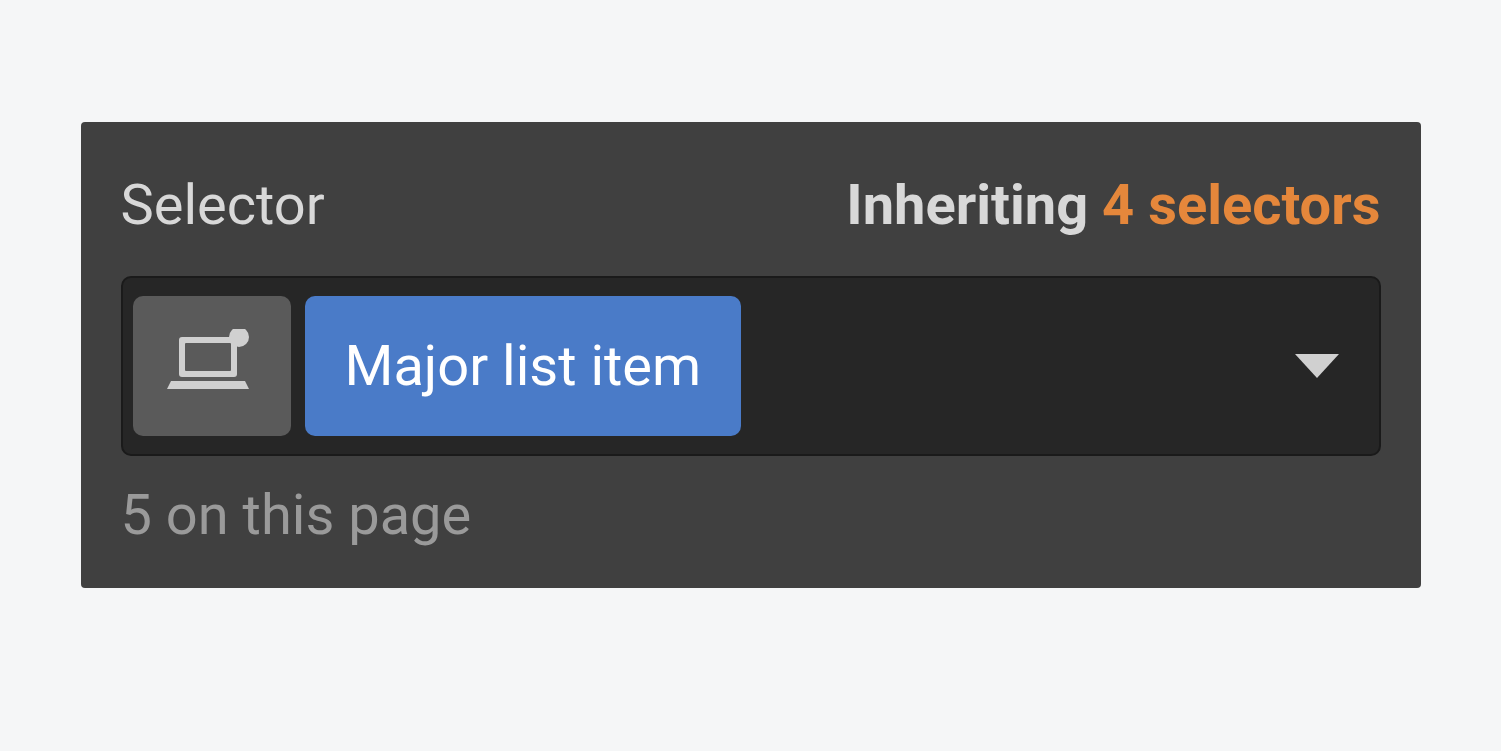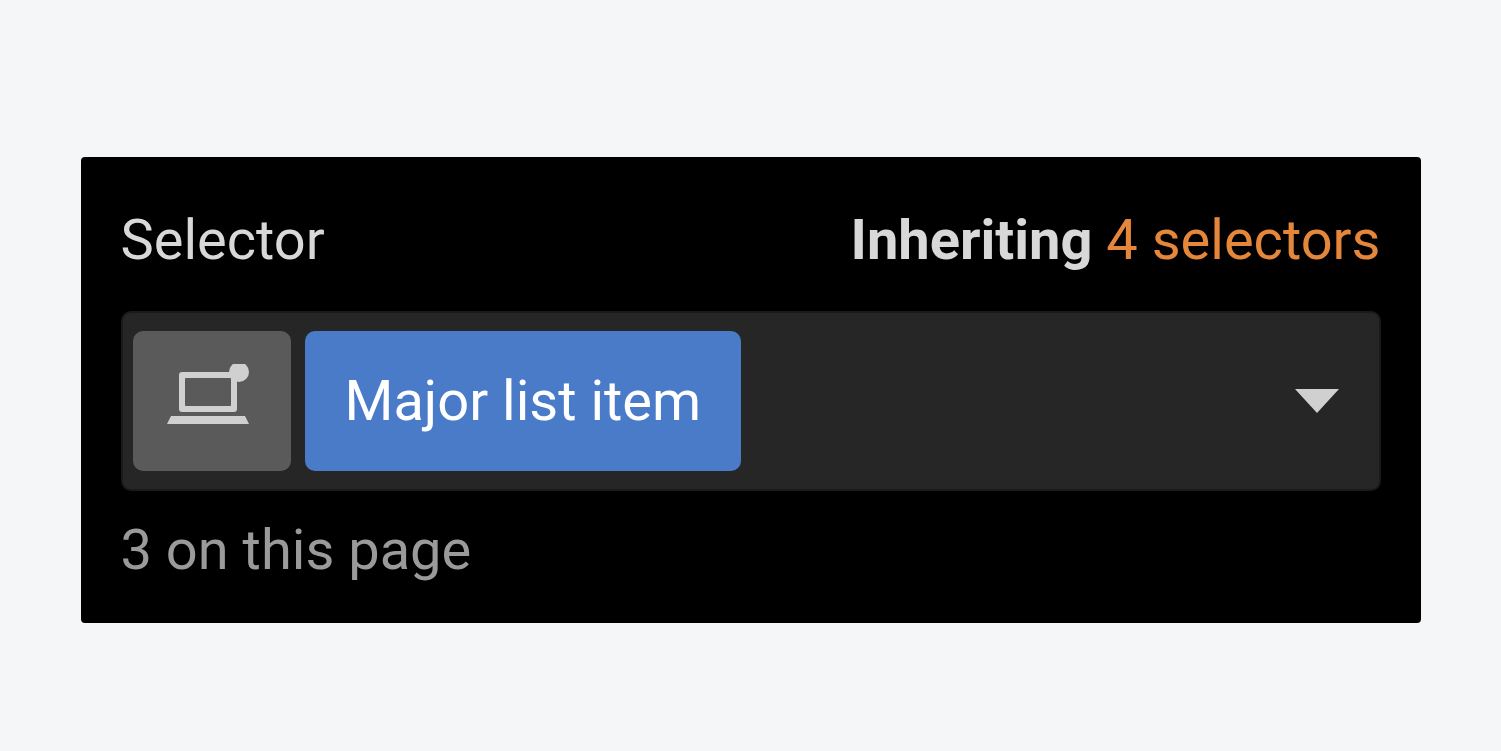--- a/index.html
+++ b/index.html
@@ -11,25 +11,24 @@
       background: #f5f6f7;
       width: 1501px;
       height: 751px;
       font-family: -apple-system, BlinkMacSystemFont, "Segoe UI", Roboto, Helvetica, Arial, sans-serif;
       display: flex;
       align-items: flex-start;
       justify-content: center;
       padding-top: 122px;
     }
     .panel {
-      background: #000000;
+      background: #404040;
       width: 1340px;
       padding: 50px 40px 40px 40px;
       border-radius: 4px;
-      margin-top: 35px;
     }
     .header-row {
       display: flex;
       justify-content: space-between;
       align-items: center;
       margin-bottom: 38px;
     }
     .selector-label {
       color: #d8d8d8;
       font-size: 56px;
@@ -38,20 +37,21 @@
     .inheriting-wrap {
       font-size: 56px;
       font-weight: 400;
     }
     .inheriting-label {
       color: #d8d8d8;
       font-weight: bold;
     }
     .inheriting-count {
       color: #e5873b;
+      font-weight: bold;
     }
     .selector-field {
       display: flex;
       align-items: center;
       background: #262626;
       border: 2px solid #1a1a1a;
       border-radius: 10px;
       padding: 10px;
       margin-bottom: 26px;
       height: 180px;
@@ -129,14 +129,14 @@
     </div>
     <div class="class-chip">
       <span>Major list item</span>
     </div>
     <div class="field-spacer"></div>
     <div class="dropdown-arrow-wrap">
       <div class="dropdown-arrow"></div>
     </div>
   </div>
 
-  <div class="count-label">3 on this page</div>
+  <div class="count-label">5 on this page</div>
 </div>
 
 </body></html>

